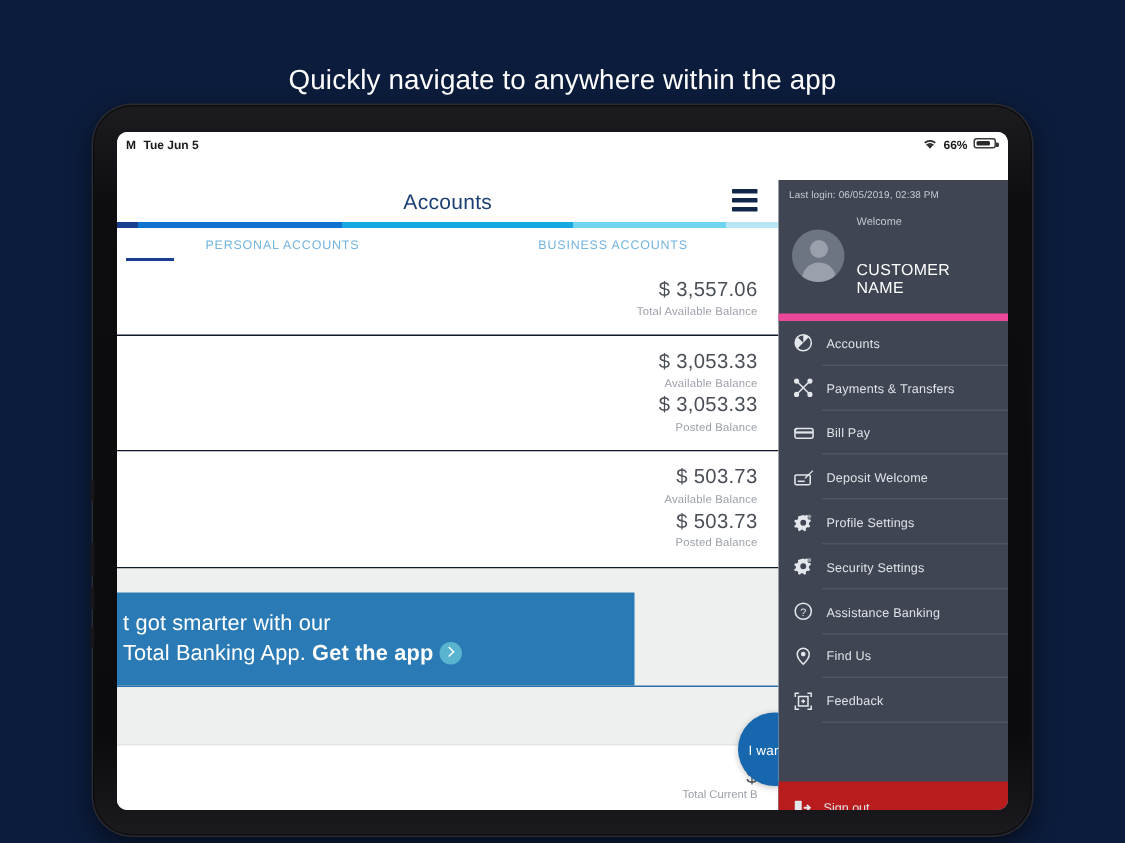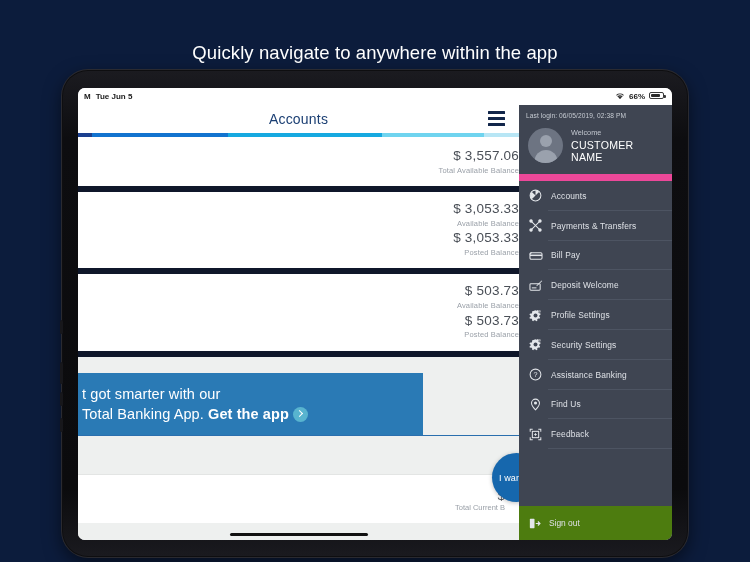--- a/index.html
+++ b/index.html
@@ -66,21 +66,21 @@
     content:""; position:absolute; right:-2.5px; top:2px;
     width:1.5px; height:3px; background:#3a3a3a; border-radius:0 1px 1px 0;
   }
   .batt i{
     position:absolute; left:1px; top:1px; bottom:1px;
     width:66%; background:#2a2a2a; border-radius:1px; display:block;
   }
 
   
   .app{
-    position:absolute; top:17px; left:0; width:604px; height:435px;
+    position:absolute; top:32px; left:0; width:604px; height:435px;
     display:flex;
   }
   .main{
     width:441px; height:100%; background:#eef0ef;
     position:relative; overflow:hidden;
   }
 
   
   .topnav{
     height:28px; background:#ffffff;
@@ -118,22 +118,22 @@
     font-size:8.3px; letter-spacing:.55px; color:#74b4dd;
   }
   .tab-underline{
     position:absolute; left:6px; bottom:0; width:32px; height:2.5px;
     background:#1b3f8f;
   }
 
   
   .cards{ padding:0; }
   .card{
-    background:#ffffff; border-bottom:6px solid #0f172a;
-    padding:9px 0 9px 0;
+    background:#ffffff; border-bottom:1px solid #0f172a;
+    padding:9px 14px 9px 0;
     text-align:right;
   }
   .card.summary{ padding-top:11px; padding-bottom:9px; }
   .amt{
     font-size:13.5px; color:#4a4f57; font-weight:400;
     letter-spacing:.2px; line-height:1.25;
   }
   .amt-lbl{
     font-size:7.5px; color:#9aa0a8; letter-spacing:.15px;
     line-height:1.5; margin-bottom:1px;
@@ -195,55 +195,55 @@
     color:#d7dade; position:relative;
     display:flex; flex-direction:column;
   }
   .lastlogin{
     font-size:6.6px; color:#c7ccd3; padding:7px 0 0 7px;
     letter-spacing:.1px;
   }
   .welcome{
     display:flex; align-items:center; gap:8px;
     padding:9px 8px 11px 9px;
-    border-bottom:7px solid #ec4899;
+    border-bottom:5px solid #ec4899;
   }
   .avatar{
     width:35px; height:35px; border-radius:50%;
     background:#6d7482; position:relative; overflow:hidden; flex:none;
   }
   .avatar .head{
     position:absolute; left:50%; top:7px; transform:translateX(-50%);
     width:12px; height:12px; border-radius:50%; background:#9aa1ad;
   }
   .avatar .body{
     position:absolute; left:50%; bottom:-1px; transform:translateX(-50%);
     width:23px; height:14px; border-radius:12px 12px 0 0; background:#9aa1ad;
   }
   .wtext .w1{ font-size:7.3px; color:#c3c8d0; line-height:1.5; }
-  .wtext .w2{ font-size:10.6px; color:#ffffff; letter-spacing:.25px; }
+  .wtext .w2{ font-size:10.6px; color:#ffffff; letter-spacing:.25px;margin-top:20px; }
 
   .menu{ flex:1; padding:0 0 0 0; }
   .mitem{
     display:flex; align-items:center; gap:8px;
     height:29.8px; padding-left:9px; position:relative;
   }
   .mitem::after{
     content:""; position:absolute; left:29px; right:0; bottom:0;
     height:1px; background:#4d5462;
   }
   .mitem .ic{
     width:15px; height:15px; flex:none;
     display:flex; align-items:center; justify-content:center;
     color:#e3e6ea;
   }
   .mitem .lbl{ font-size:8.4px; color:#dfe2e7; letter-spacing:.15px; }
 
   .signout{
-    height:34px; background:#4d7c0f;
+    height:34px; background:#b91c1c;
     display:flex; align-items:center; gap:8px; padding-left:9px;
   }
   .signout .lbl{ font-size:8.4px; color:#dfe2e7; }
 
   svg{ display:block; }
 </style>
 </head>
 <body>
 
 <div class="headline">Quickly navigate to anywhere within the app</div>
@@ -284,20 +284,29 @@
           <div class="title">Accounts</div>
           <div class="hamburger">
             <span></span>
               <span></span>
               <span></span>
           </div>
         </div>
 
         <div class="gradbar"></div>
 
+        <div class="tabs">
+          <div class="tab">
+            <span>PERSONAL ACCOUNTS</span>
+          </div>
+          <div class="tab">
+            <span>BUSINESS ACCOUNTS</span>
+          </div>
+          <div class="tab-underline"></div>
+        </div>
 
         <div class="cards">
 
           <div class="card summary">
             <div class="amt">$ 3,557.06</div>
             <div class="amt-lbl">Total Available Balance</div>
           </div>
 
           <div class="card">
             <div class="amt">$ 3,053.33</div>

